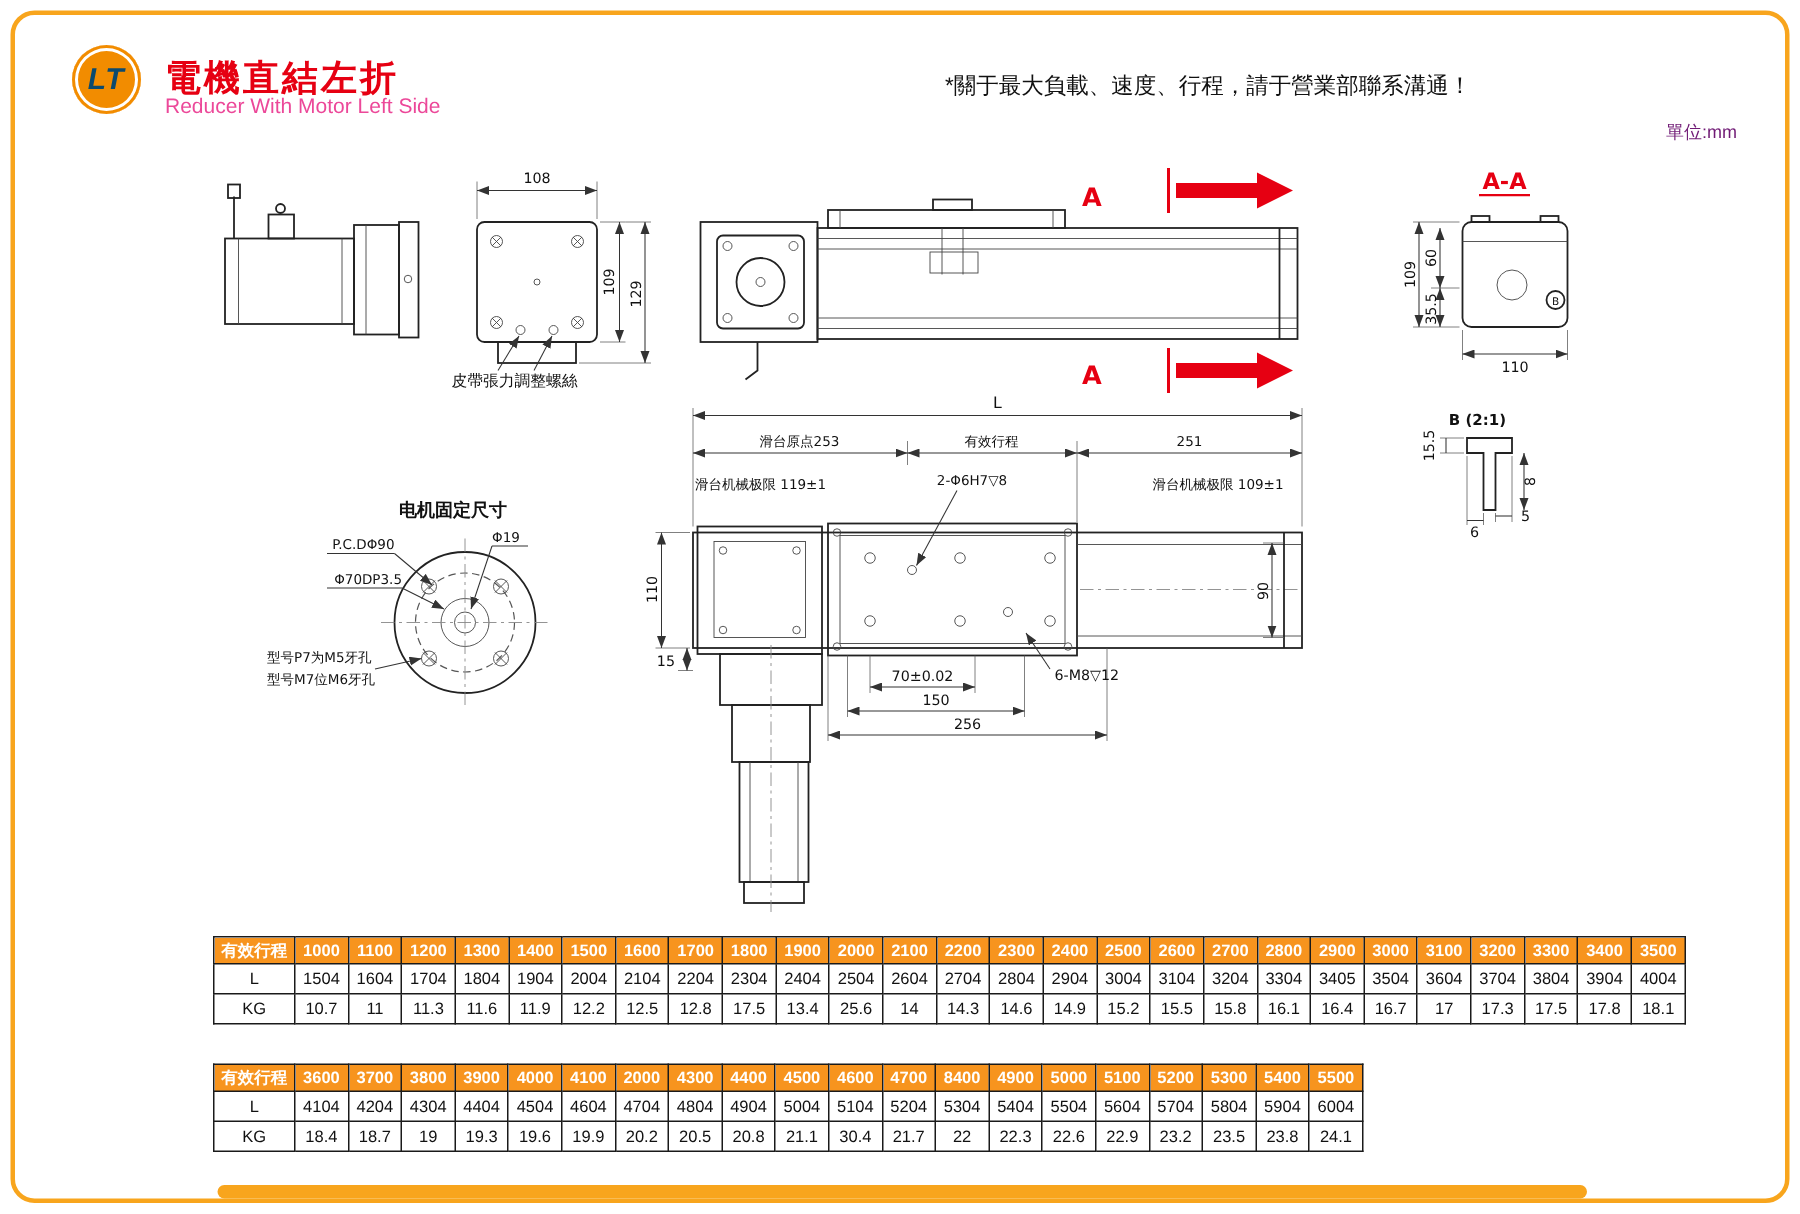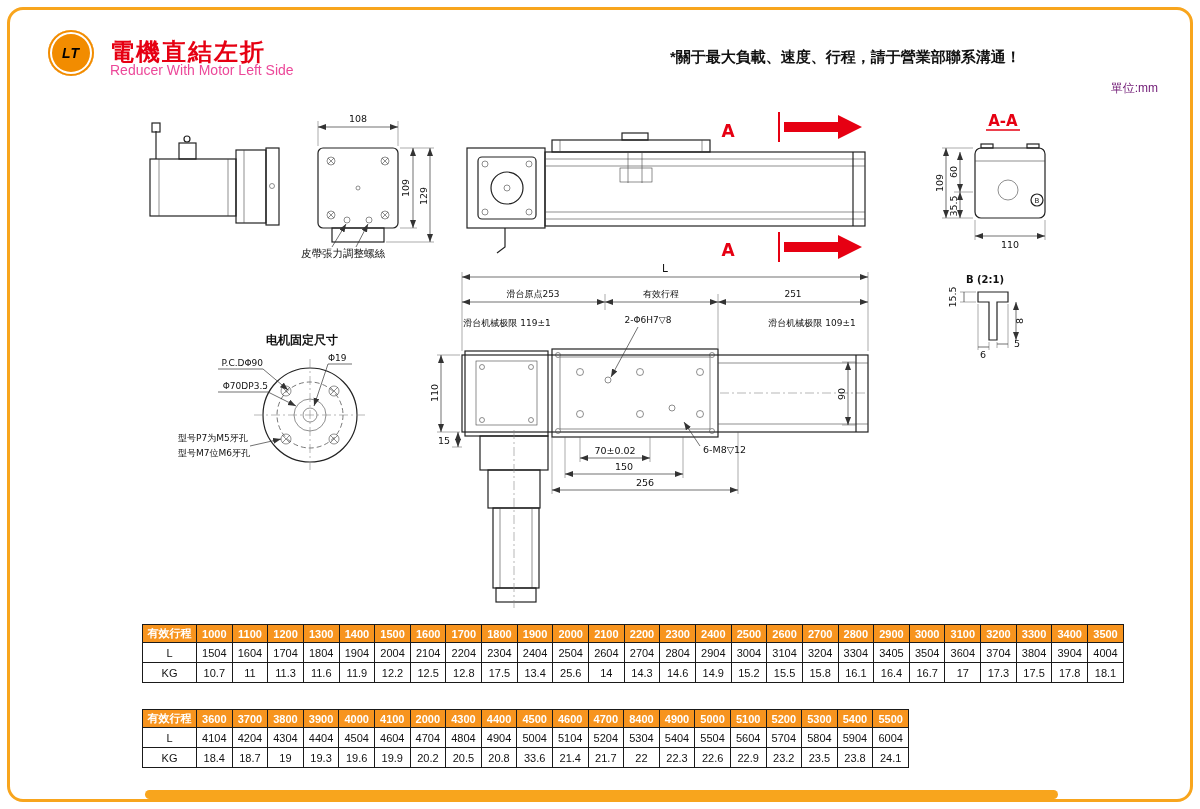--- a/index.html
+++ b/index.html
@@ -1,23 +1,23 @@
 <!DOCTYPE html>
 <html><head>
 <meta charset="utf-8">
 <style>
   *{box-sizing:border-box;margin:0;padding:0}
   html,body{width:1200px;height:809px}
   body{position:relative;background:#fff;font-family:"Liberation Sans",sans-serif;overflow:hidden;color:#111}
   .border-frame{position:absolute;left:7px;top:7px;width:1186px;height:795px;border:3px solid #F8A51D;border-radius:16px;pointer-events:none}
   .logo{position:absolute;left:48px;top:30px;width:46px;height:46px;border-radius:50%;background:#F28C00;box-shadow:inset 0 0 0 2px #F28C00, inset 0 0 0 4px #fff;display:flex;align-items:center;justify-content:center}
-  .logo span{color:#000000;font-weight:bold;font-style:italic;font-size:14px;letter-spacing:1px}
+  .logo span{color:#0c4a6e;font-weight:bold;font-style:italic;font-size:20px;letter-spacing:1px}
   .title-cn{position:absolute;left:110px;top:36px;font-size:24px;font-weight:bold;color:#E60012;letter-spacing:2px}
   .title-en{position:absolute;left:110px;top:62px;font-size:14px;color:#ec4899}
-  .note{position:absolute;left:670px;top:48px;font-size:15px;font-weight:bold;color:#111}
+  .note{position:absolute;left:630px;top:48px;font-size:15px;font-weight:normal;color:#111}
   .unit{position:absolute;right:42px;top:80px;font-size:12px;color:#701a75}
   svg.drawings{position:absolute;left:0;top:0}
   .spec-table{position:absolute;border-collapse:collapse;table-layout:fixed;font-size:11px;background:#fff}
   .spec-table th,.spec-table td{border:1px solid #1a1a1a;text-align:center;padding:0;height:20px;overflow:hidden;white-space:nowrap}
   .spec-table th{background:#F7941E;color:#fff;font-weight:bold;height:18px;font-size:11px}
   .spec-table th:first-child,.spec-table td:first-child{width:54px}
   .t1{left:142px;top:624px;width:982px}
   .t2{left:142px;top:709px;width:767px}
   .footer-bar{position:absolute;left:145px;top:790px;width:913px;height:9px;background:#F8A51D;border-radius:5px}
   
@@ -455,22 +455,22 @@
         <td>KG</td>
         <td>18.4</td>
         <td>18.7</td>
         <td>19</td>
         <td>19.3</td>
         <td>19.6</td>
         <td>19.9</td>
         <td>20.2</td>
         <td>20.5</td>
         <td>20.8</td>
-        <td>33.6</td>
-        <td>21.4</td>
+        <td>21.1</td>
+        <td>30.4</td>
         <td>21.7</td>
         <td>22</td>
         <td>22.3</td>
         <td>22.6</td>
         <td>22.9</td>
         <td>23.2</td>
         <td>23.5</td>
         <td>23.8</td>
         <td>24.1</td>
       </tr>

